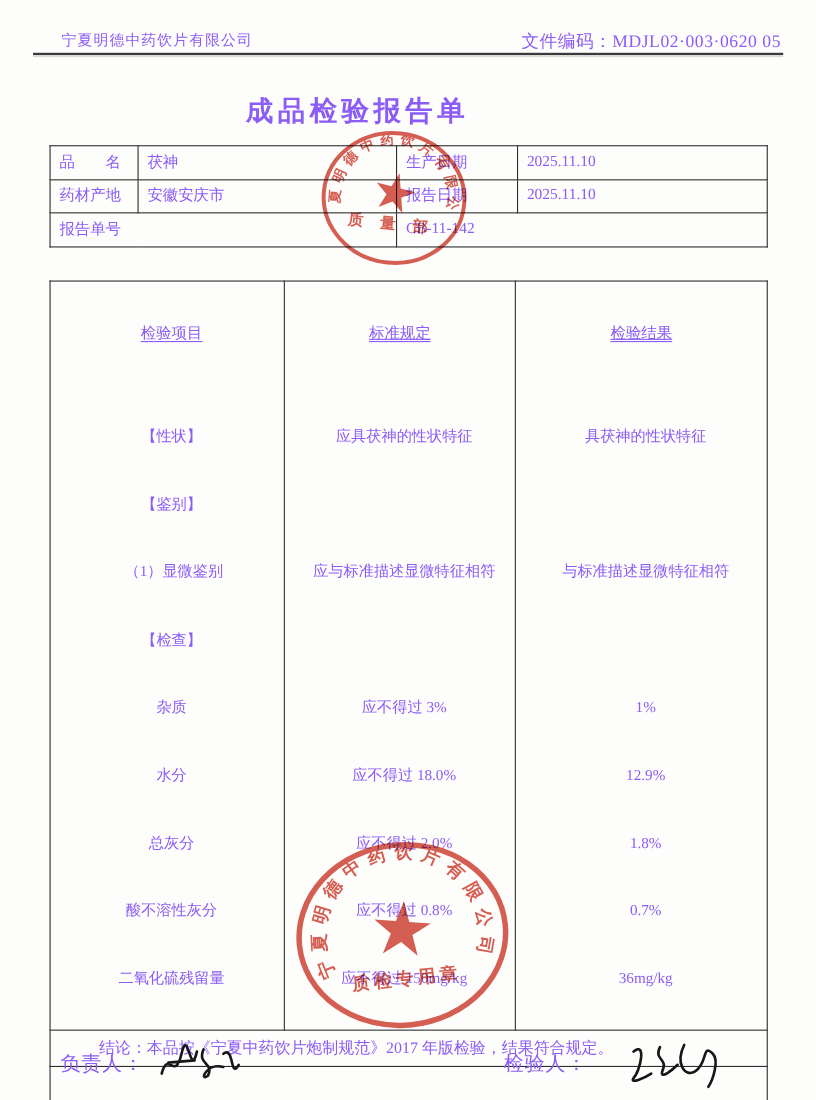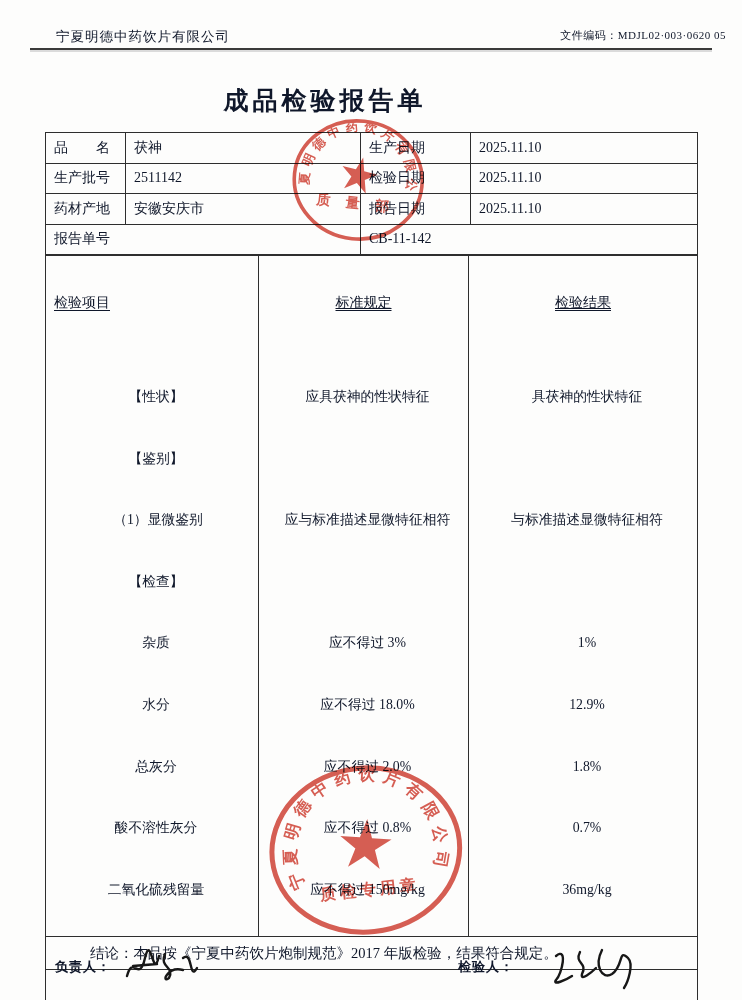--- a/index.html
+++ b/index.html
@@ -1,45 +1,45 @@
 <!DOCTYPE html>
 <html><head>
 <meta charset="utf-8">
 <style>
   html,body{margin:0;padding:0;background:#ffffff;}
   .page{
     position:relative;width:742px;height:1000px;background:#fdfdfc;overflow:hidden;
-    font-family:"Liberation Serif","DejaVu Serif",serif;color:#0f172a;
+    font-family:"Liberation Serif","DejaVu Serif",serif;color:#8b5cf6;
   }
   
   .hdr-company{position:absolute;left:56px;top:28px;font-size:13.5px;letter-spacing:1px;}
-  .hdr-code{position:absolute;right:16px;top:28px;font-size:11px;letter-spacing:.5px;}
+  .hdr-code{position:absolute;right:32px;top:28px;font-size:16px;letter-spacing:.5px;}
   .hdr-rule{position:absolute;left:30px;top:48px;width:682px;height:0;border-top:2.4px solid #3a3a3a;box-shadow:0 2px 0 rgba(120,120,120,.25);}
   
   .title{position:absolute;left:0;top:84px;width:650px;text-align:center;font-size:25px;font-weight:bold;letter-spacing:4px;}
   
   table{border-collapse:collapse;table-layout:fixed;}
   td{border:1.4px solid #2e2e2e;font-size:14px;padding:0 0 0 8px;overflow:hidden;white-space:pre;}
   .tblA{position:absolute;left:45px;top:132px;width:652px;}
   .tblA td{height:29.5px;}
   .tblB{position:absolute;left:45px;top:255px;width:652px;}
   .tblB td{vertical-align:top;}
   .main-cell{height:584px;padding-top:6px;}
-  .col-head{height:56px;font-size:14px;}
+  .col-head{height:56px;font-size:14px;text-align:center;}
   .col-head .u{text-decoration:underline;text-underline-offset:3px;}
   .col-head.c{text-align:center;padding-right:8px;text-decoration:underline;}
   .cell-row{height:29.6px;line-height:29.6px;font-size:13.8px;text-align:center;}
   .pad-l{padding-left:4px;}
   .concl-cell{height:32px;line-height:32px;padding-left:44px;font-size:14.5px;}
   .concl-label{font-weight:normal;}
   .remarks-cell{height:56px;padding-top:5px;font-size:14.5px;line-height:25px;}
   
   .sig-row{position:absolute;left:0;top:938px;width:742px;height:58px;}
   .sig-group{position:absolute;top:0;height:58px;display:flex;align-items:center;}
-  .sig-label{font-size:13px;letter-spacing:1px;font-weight:bold;}
+  .sig-label{font-size:18px;letter-spacing:1px;}
   .sig-svg{margin-left:8px;}
   .sig-svg path{fill:none;stroke:#171717;stroke-width:2.4;stroke-linecap:round;stroke-linejoin:round;}
   
   .stamp{position:absolute;pointer-events:none;mix-blend-mode:multiply;opacity:.82;}
   .stamp-top{left:283px;top:112px;transform:rotate(6deg);}
   .stamp-bottom{left:264px;top:762px;transform:rotate(-6deg);}
   .stamp text{font-family:"Liberation Serif","DejaVu Serif",serif;font-weight:bold;}
 </style>
 </head>
 <body>
@@ -57,26 +57,20 @@
         <col style="width:80px">
         <col style="width:235px">
         <col style="width:110px">
         <col style="width:227px">
       </colgroup>
     <tbody>
         <tr>
       <td>品　　名</td>
       <td>茯神</td>
       <td>生产日期</td>
-      <td>2025.11.10</td>
-    </tr>
-    <tr>
-      <td>生产批号</td>
-      <td>2511142</td>
-      <td>检验日期</td>
       <td>2025.11.10</td>
     </tr>
     <tr>
       <td>药材产地</td>
       <td>安徽安庆市</td>
       <td>报告日期</td>
       <td>2025.11.10</td>
     </tr>
     <tr>
       <td colspan="2">报告单号</td>

